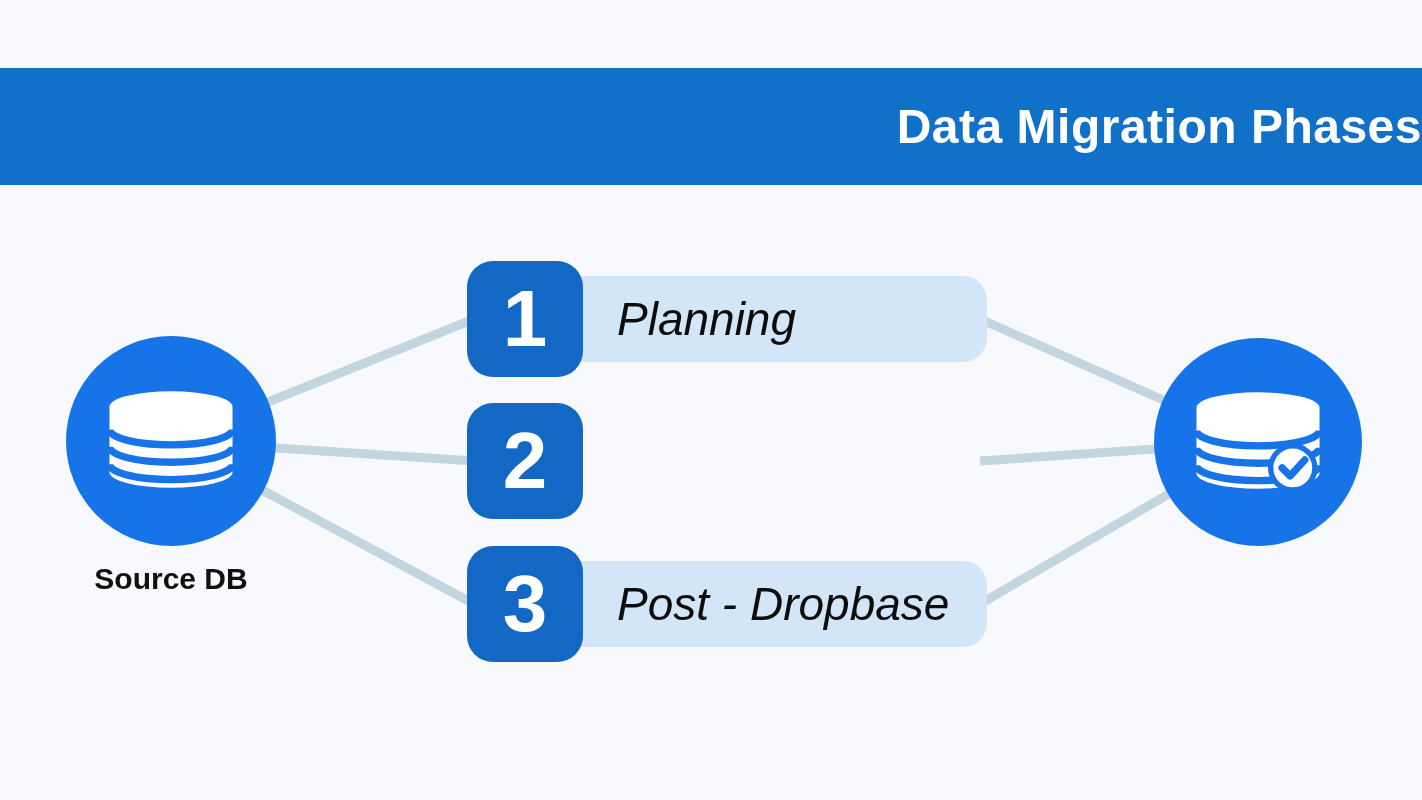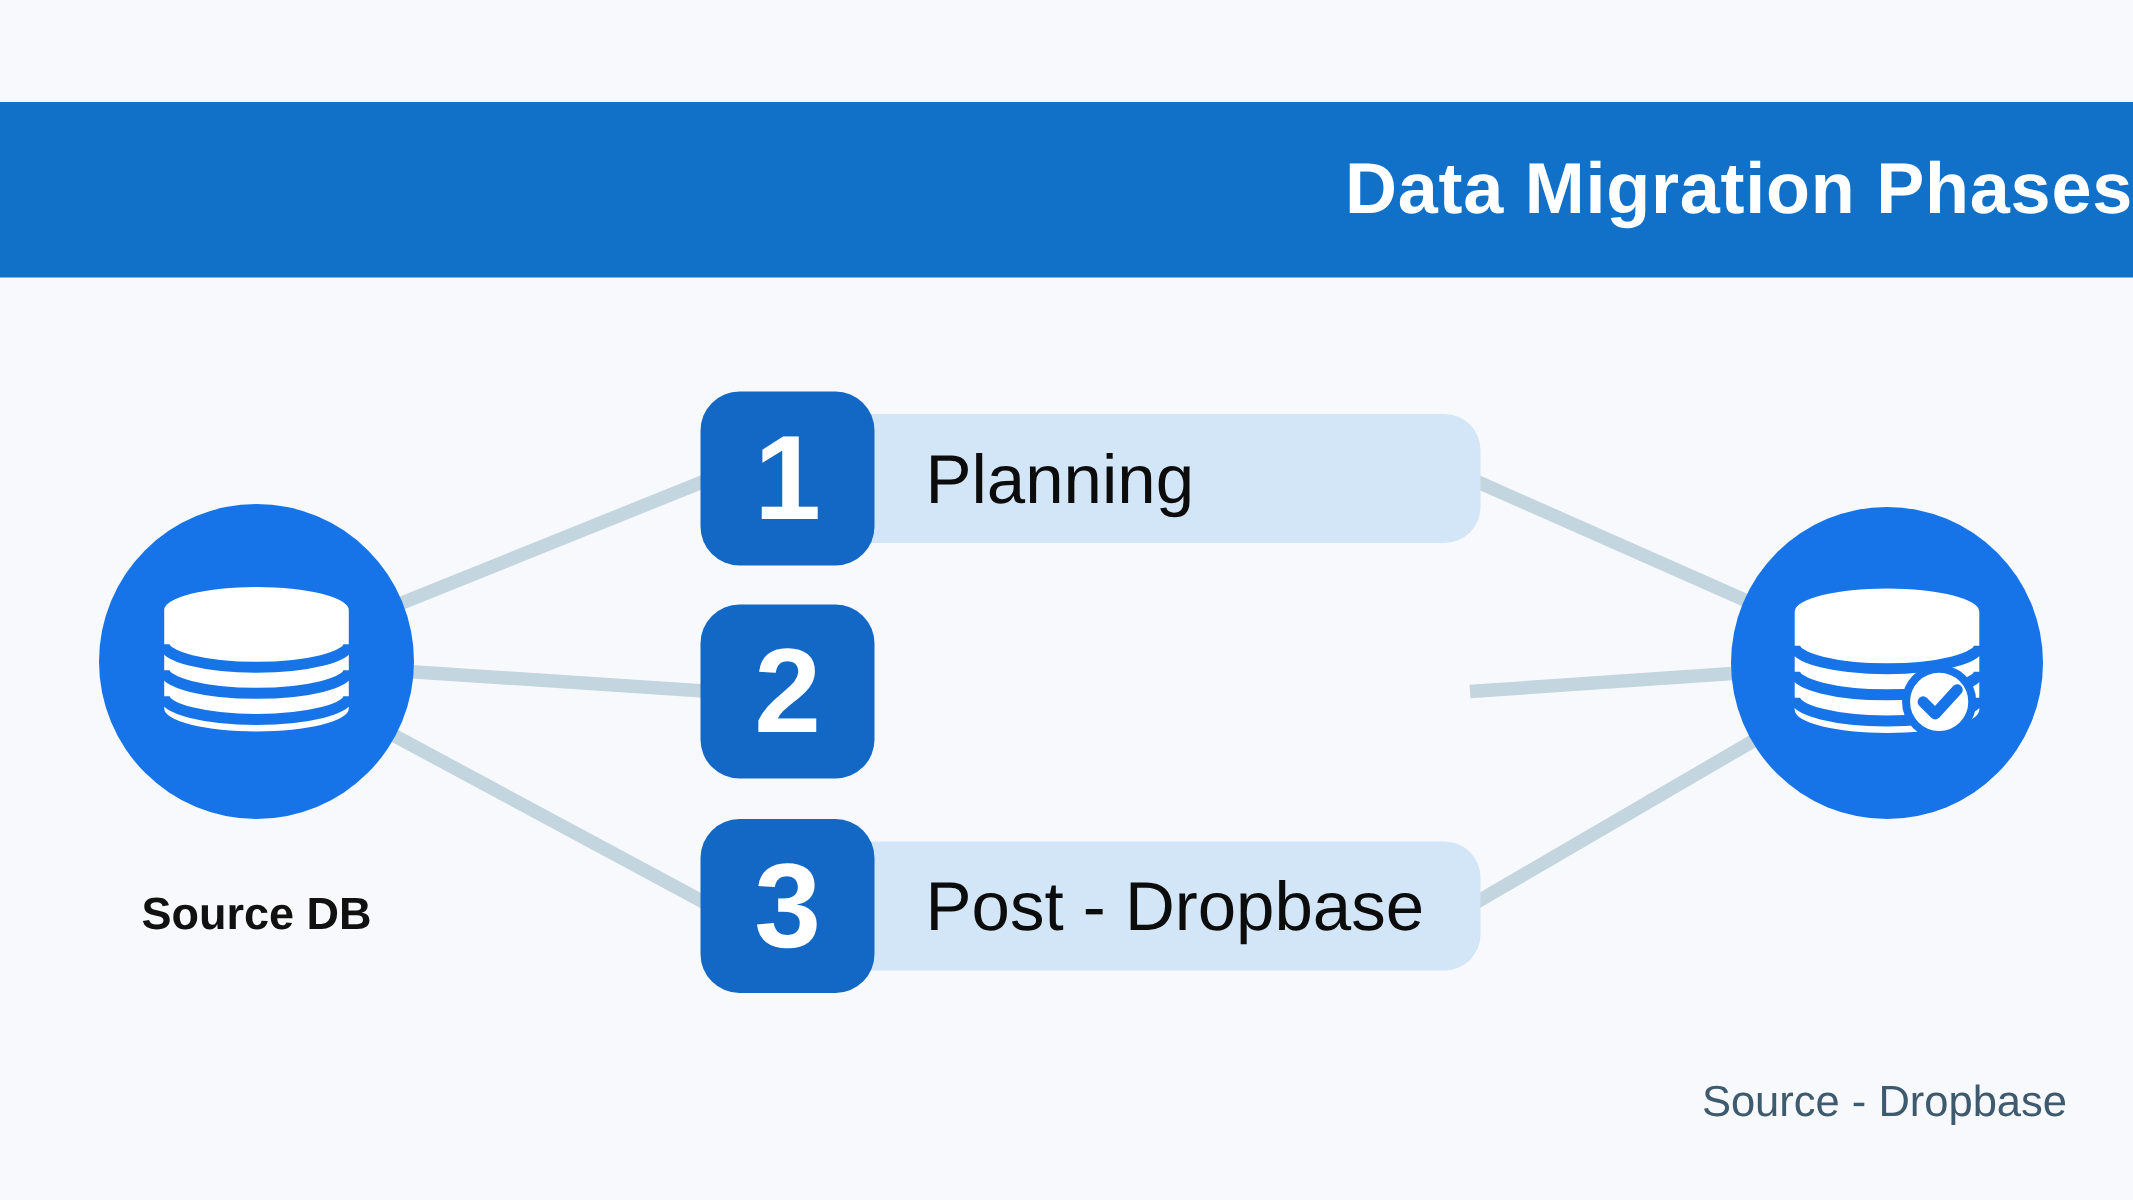--- a/index.html
+++ b/index.html
@@ -47,41 +47,42 @@
     display:flex;align-items:center;justify-content:center;
     z-index:2;
   }
   .node-circle.source{left:66px;top:336px;width:210px;height:210px;}
   .node-circle.target{left:1154px;top:338px;width:208px;height:208px;}
   .node-label{
     position:absolute;width:300px;text-align:center;
     font-size:30px;font-weight:bold;color:var(--node-label-text);
     z-index:4;
   }
-  .node-label.source{left:21px;top:562px;margin-top:31px;}
+  .node-label.source{left:21px;top:562px;}
   .node-label.target{left:1108px;top:562px;}
 
   
   .phase{position:absolute;left:467px;width:520px;height:116px;}
   .phase.row1{top:261px;}
   .phase.row2{top:403px;}
   .phase.row3{top:546px;}
   .phase-number{
     position:absolute;left:0;top:0;width:116px;height:116px;
     background:var(--phase-number-box);border-radius:26px;
     display:flex;align-items:center;justify-content:center;
     color:#ffffff;font-size:80px;font-weight:bold;
     z-index:3;
   }
   .phase-pill{
     position:absolute;left:86px;top:15px;width:434px;height:86px;
     background:var(--phase-pill);border-radius:24px;
     display:flex;align-items:center;
     padding-left:64px;
     z-index:2;
+    font-style:italic;
   }
   .phase-pill span{
     font-size:46px;color:var(--label-text);
   }
 
   
   .credit{
     position:absolute;right:44px;top:719px;
     font-size:29px;color:var(--credit-text);
     z-index:4;
@@ -139,15 +140,14 @@
   <div class="phase row2">
     <div class="phase-number">2</div>
   </div>
   <div class="phase row3">
     <div class="phase-number">3</div>
     <div class="phase-pill">
       <span>Post - Dropbase</span>
     </div>
   </div>
 
-  <div class="credit">Source - Dropbase</div>
 
 </div>
 
 </body></html>

